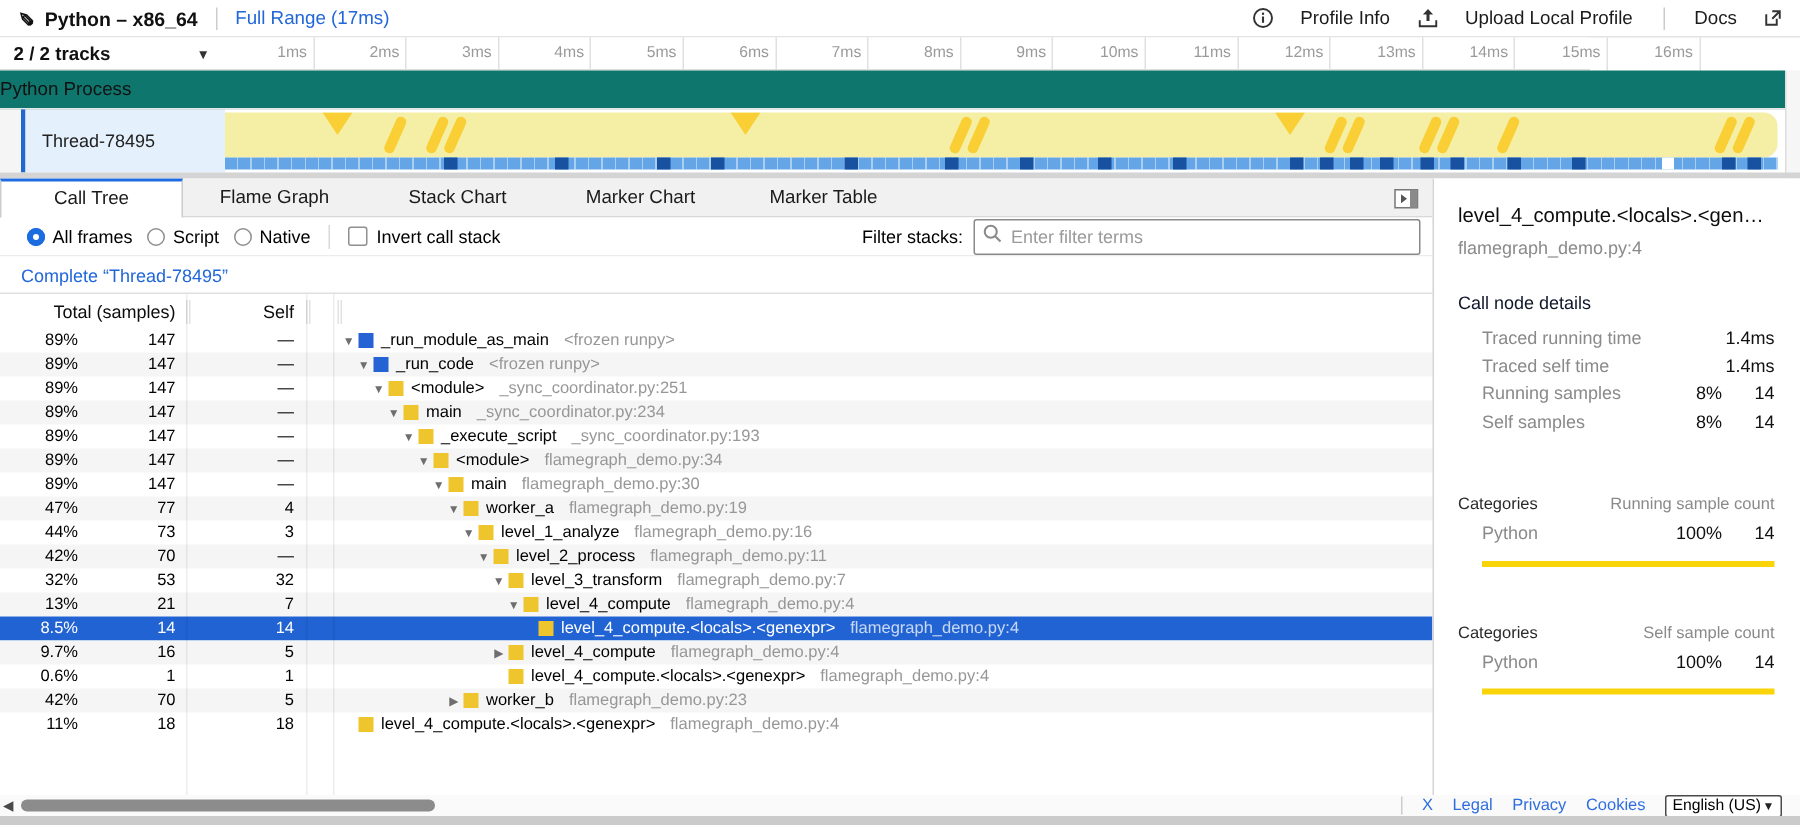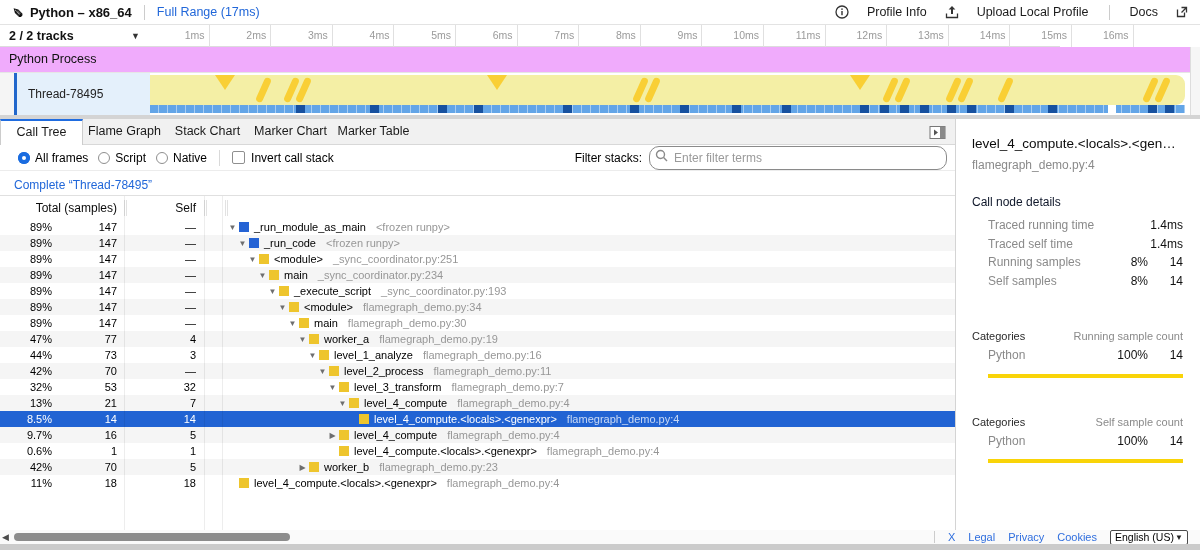--- a/index.html
+++ b/index.html
@@ -23,22 +23,22 @@
     border-bottom:1px solid #dcdcdc; }
   .tracks-select { position:absolute; left:0; top:0; width:150px; height:22px; display:flex;
     align-items:center; justify-content:space-between; padding:0 10px 0 9px; cursor:pointer; }
   .tracks-select .lbl { font-size:12.5px; font-weight:700; color:#111; }
   .tracks-select .arr { font-size:9px; color:#333; }
   .ruler { position:absolute; left:150px; top:0; width:1040px; height:22px; }
   .tick-line { position:absolute; top:0; height:22px; border-left:1px solid #e0e0e0; }
   .tick-label { position:absolute; top:4px; width:56px; text-align:right; font-size:10.5px; color:#9a9a9a; }
 
   
-  .processrow { position:absolute; left:0; top:47px; width:1190px; height:26px; background:#f0abfc;
-    border-bottom:1px solid #e6e6e6; line-height:25px; padding-left:9px; font-size:12.5px; color:#111; }
+  .processrow { position:absolute; left:0; top:47px; width:1190px; height:26px; background:#0f766e;
+    border-bottom:1px solid #e6e6e6; line-height:25px; font-size:12.5px; color:#111; }
   .threadrow { position:absolute; left:0; top:73px; width:1190px; height:42px; display:flex; }
   .thread-inset { width:14px; background:#f5f5f5; }
   .thread-border { width:3px; background:#2267cb; }
   .thread-label { width:133px; background:#e4f0fb; display:flex; align-items:center; padding-left:11px;
     font-size:12px; color:#222; cursor:pointer; }
   .track { position:relative; flex:1; background:#fff; cursor:pointer; }
   .band { position:absolute; left:0; top:2px; width:1035px; height:30px; background:#f4efa5;
     border-radius:0 9px 9px 0; overflow:hidden; }
   .mark-v { position:absolute; top:0; width:0; height:0;
     border-left:10px solid transparent; border-right:10px solid transparent; border-top:15px solid #f9cf35; }
@@ -48,42 +48,42 @@
     background-image:repeating-linear-gradient(90deg, rgba(255,255,255,0) 0 8px, rgba(255,255,255,.45) 8px 9px); }
   .darkseg { position:absolute; top:0; width:9px; height:8px; background:#17519f; }
   .gapseg  { position:absolute; top:0; width:8px; height:8px; background:#fff; }
   .vscroll { position:absolute; left:1190px; top:47px; width:10px; height:72px; background:#f6f6f6;
     border-left:1px solid #ddd; }
   .graystrip { position:absolute; left:0; top:115px; width:1200px; height:4px; background:#d4d4d4; }
 
   
   .tabbar { position:absolute; left:0; top:119px; width:955px; height:26px; background:#f1f1f1;
     border-bottom:1px solid #d8d8d8; display:flex; }
-  .tab { width:83px; text-align:center; font-size:12.5px; color:#1a1a1a; line-height:25px;
+  .tab { width:122px; text-align:center; font-size:12.5px; color:#1a1a1a; line-height:25px;
     cursor:pointer; height:26px; }
   .tab.active { background:#fff; border-top:2px solid #1f6ce0; border-left:1px solid #ccc;
     border-right:1px solid #ccc; line-height:22px; height:27px; }
   .panel-toggle { position:absolute; right:9px; top:5px; width:17px; height:17px; cursor:pointer; }
 
   
   .toolbar { position:absolute; left:0; top:145px; width:955px; height:26px; background:#fff;
     border-bottom:1px solid #ececec; display:flex; align-items:center; padding:0 8px; font-size:12px; }
   .radio { width:12px; height:12px; border:1px solid #8f8f8f; border-radius:50%; background:#fff;
     margin:0 5px 0 10px; flex:none; cursor:pointer; }
   .radio.checked { border:none; width:12px; height:12px; background:#1a6ce0;
     box-shadow: inset 0 0 0 3.5px #1a6ce0, inset 0 0 0 12px #fff; }
   .radio.checked { background:#1a6ce0; box-shadow: inset 0 0 0 4px #1a6ce0; }
   .radio.checked::after { content:""; display:block; width:4px; height:4px; background:#fff;
     border-radius:50%; margin:4px auto; }
   .tbar-sep { width:1px; height:16px; background:#d9d9d9; margin:0 12px; }
   .checkbox { width:13px; height:13px; border:1px solid #8f8f8f; border-radius:2px; background:#fff;
     margin-right:6px; flex:none; cursor:pointer; }
   .filter-wrap { margin-left:auto; display:flex; align-items:center; gap:7px; }
   .search-box { position:relative; }
-  .search-box input { width:298px; height:24px; border:1px solid #8a8a8a; border-radius:10px;
+  .search-box input { width:298px; height:24px; border:1px solid #8a8a8a; border-radius:2px;
     padding:0 6px 0 24px; font-size:12px; font-family:"Liberation Sans",sans-serif; color:#222; outline:none; }
   .search-box input::placeholder { color:#9a9a9a; }
   .search-icon { position:absolute; left:6px; top:3px; }
 
   
   .completerow { position:absolute; left:0; top:171px; width:955px; height:25px; line-height:25px;
     padding-left:14px; border-bottom:1px solid #e0e0e0; background:#fff; }
   .completerow span { color:#2167d9; font-size:12px; cursor:pointer; }
 
   

